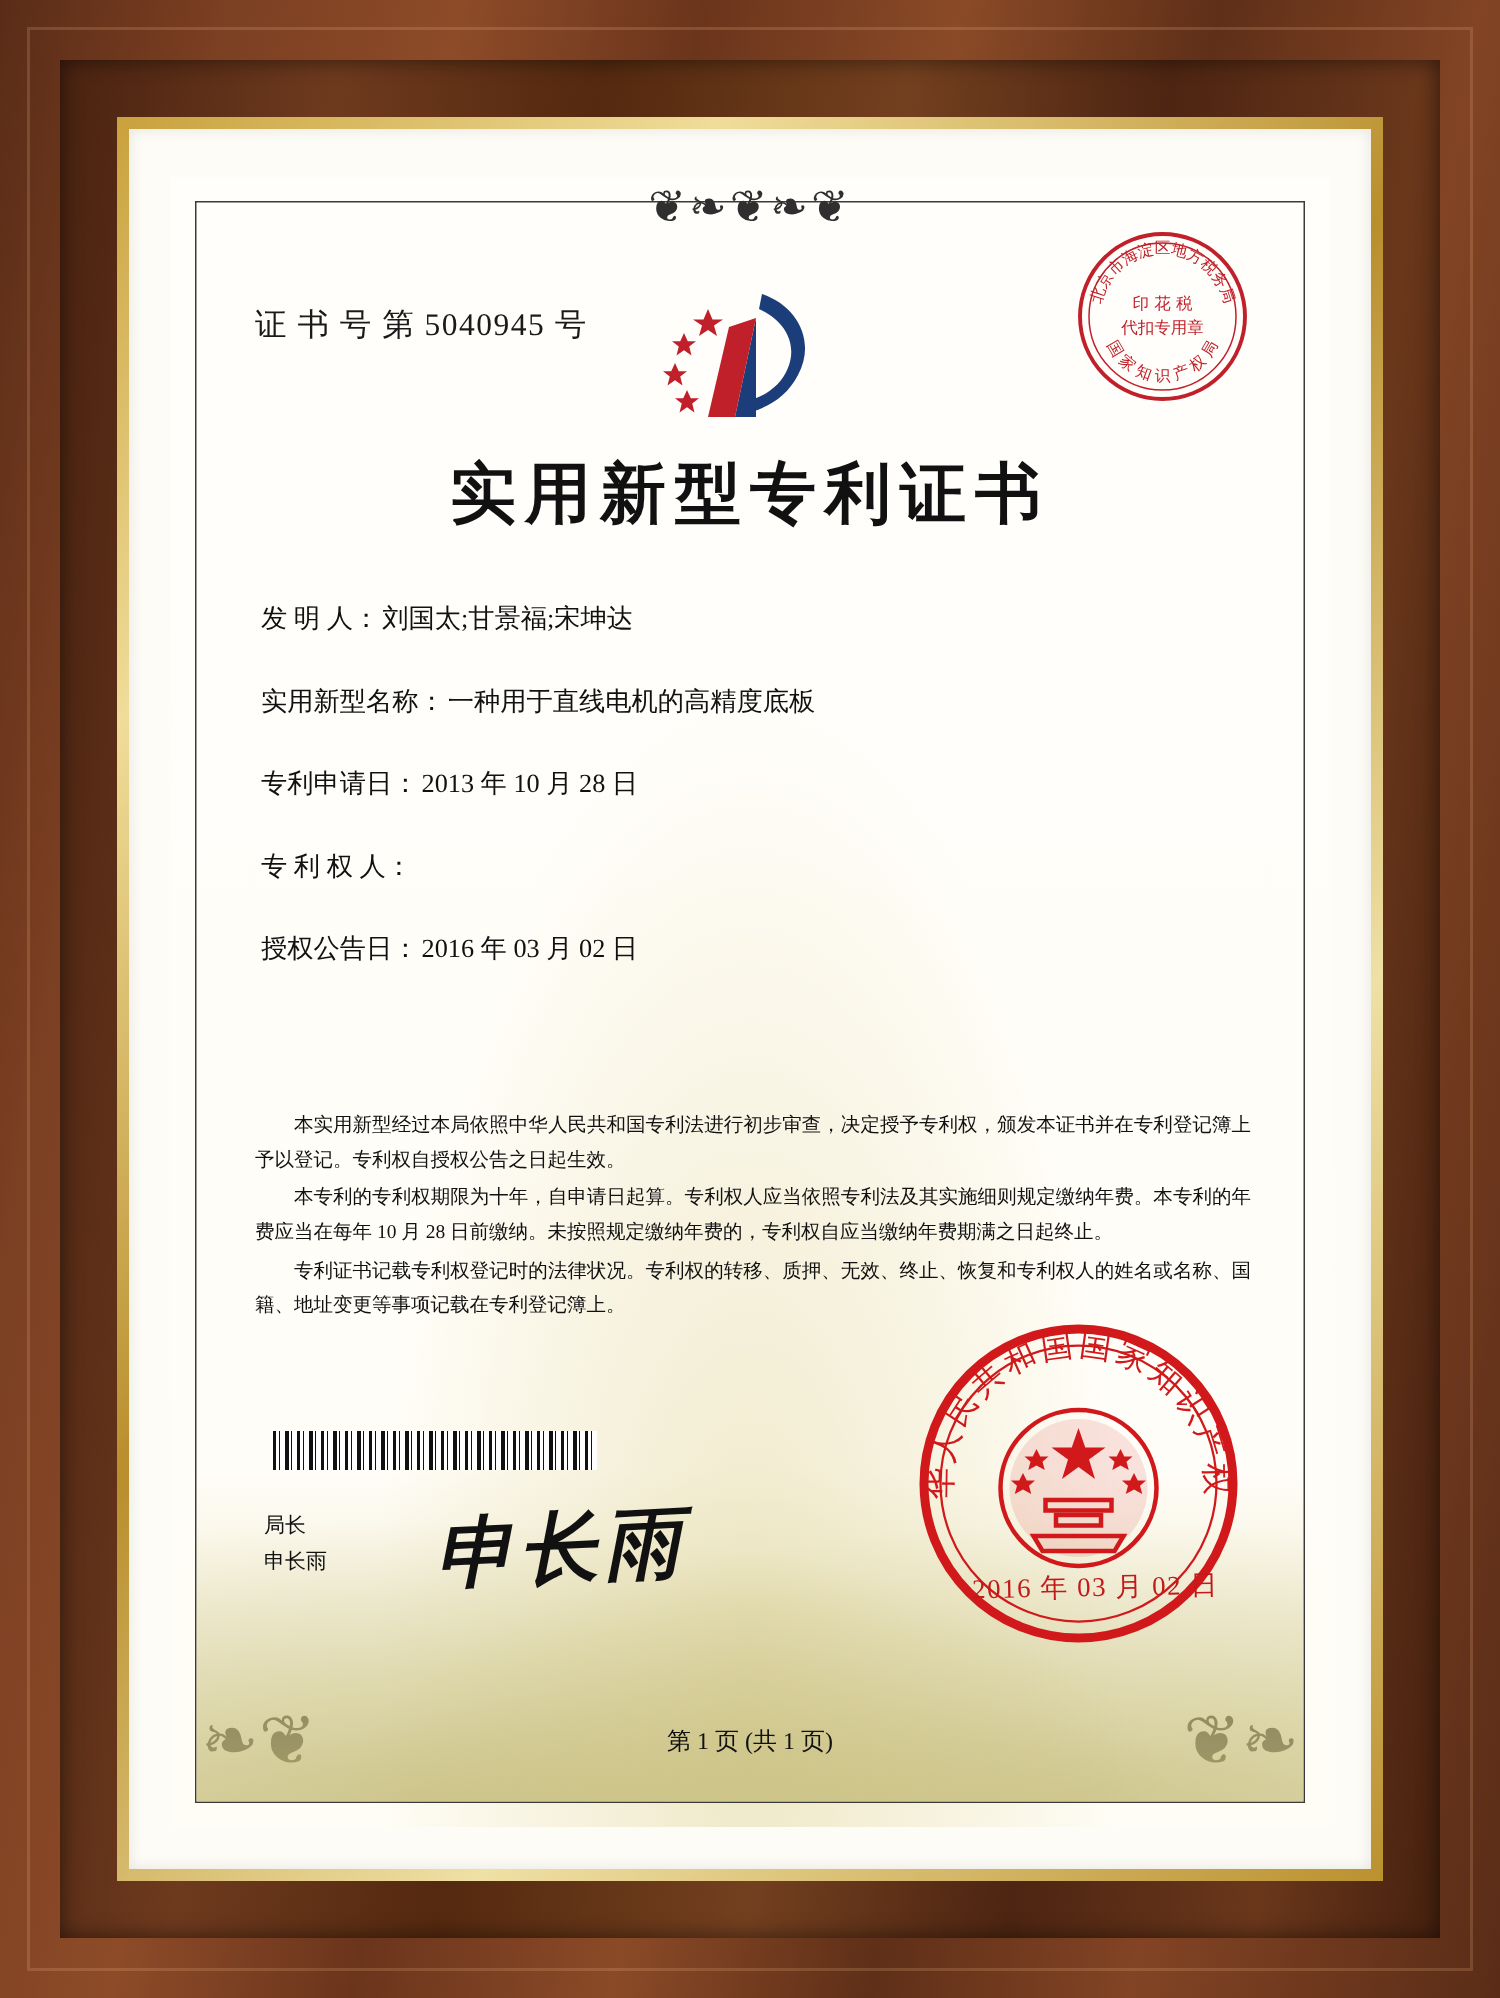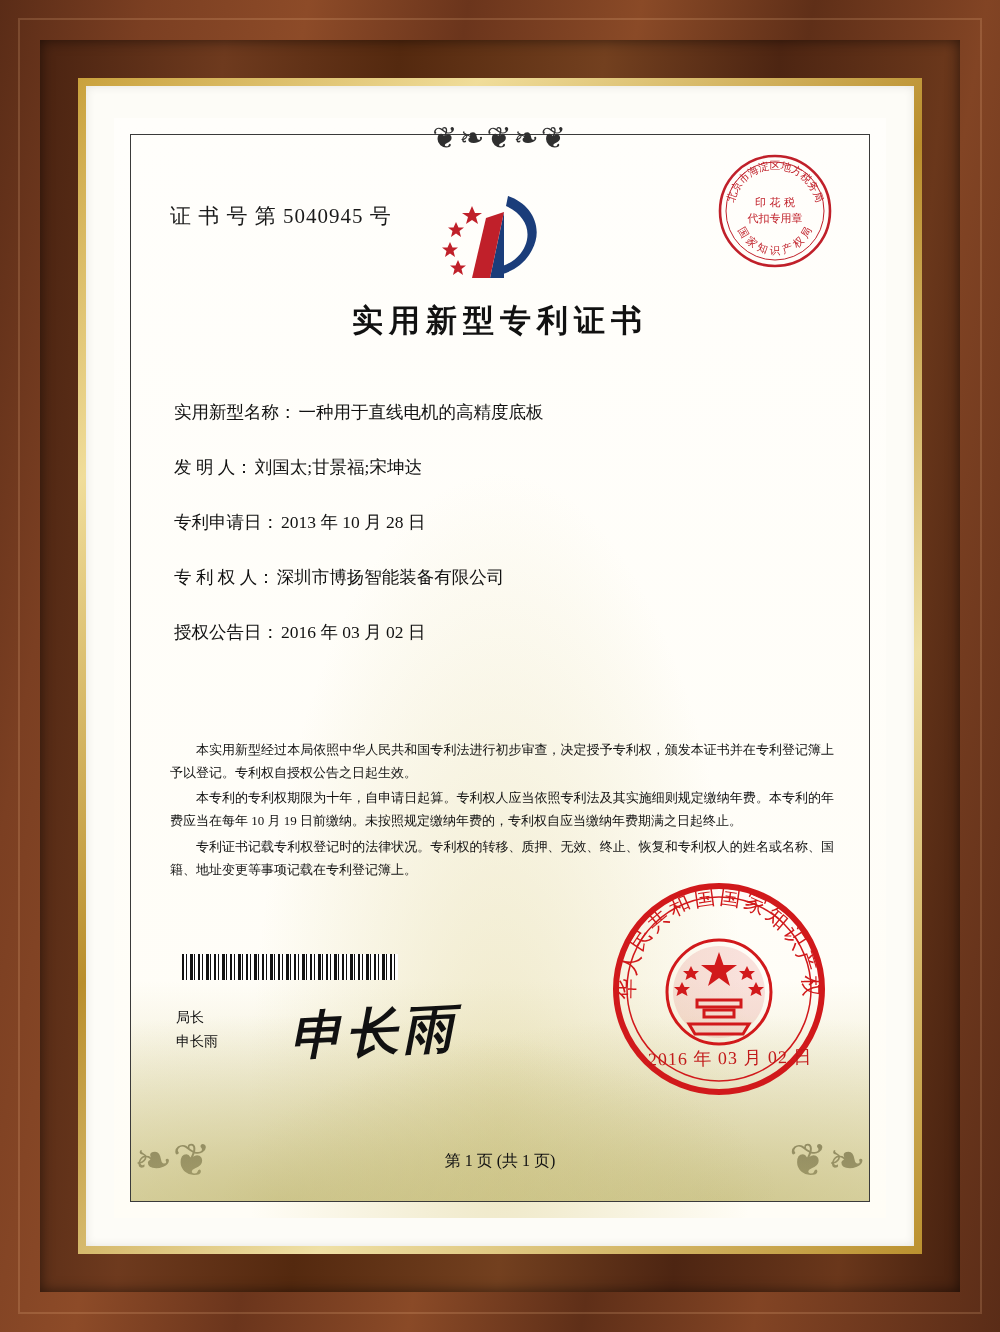--- a/index.html
+++ b/index.html
@@ -120,21 +120,21 @@
   .seal-top {
     position: absolute;
     right: 52px; top: 34px;
     width: 118px; height: 118px;
   }
 
   .title {
     position: absolute;
     left: 0; right: 0; top: 182px;
     text-align: center;
-    font-size: 31px;
+    font-size: 44px;
     font-weight: bold;
     letter-spacing: 6px;
     color: #111;
     font-family: "DejaVu Serif", "Liberation Serif", serif;
   }
 
   
   .fields {
     position: absolute;
     left: 60px; top: 282px;
@@ -268,44 +268,43 @@
         </text>
         <text x="59" y="54" font-size="11" fill="#c0202a" text-anchor="middle" font-family="DejaVu Sans, sans-serif">印 花 税</text>
         <text x="59" y="70" font-size="11" fill="#c0202a" text-anchor="middle" font-family="DejaVu Sans, sans-serif">代扣专用章</text>
       </svg>
     </div>
 
     <div class="title">实用新型专利证书</div>
 
     <div class="fields">
       <div class="field">
+        <span class="field-label">发  明  人：</span>
+        <span class="field-value">刘国太;甘景福;宋坤达</span>
+      </div>
+      <div class="field">
         <span class="field-label">实用新型名称：</span>
         <span class="field-value">一种用于直线电机的高精度底板</span>
       </div>
       <div class="field">
-        <span class="field-label">发  明  人：</span>
-        <span class="field-value">刘国太;甘景福;宋坤达</span>
-      </div>
-      <div class="field">
         <span class="field-label">专利申请日：</span>
         <span class="field-value">2013 年 10 月 28 日</span>
       </div>
       <div class="field">
         <span class="field-label">专 利 权 人：</span>
-        <span class="field-value">深圳市博扬智能装备有限公司</span>
       </div>
       <div class="field">
         <span class="field-label">授权公告日：</span>
         <span class="field-value">2016 年 03 月 02 日</span>
       </div>
     </div>
 
     <div class="body-text">
       <p>本实用新型经过本局依照中华人民共和国专利法进行初步审查，决定授予专利权，颁发本证书并在专利登记簿上予以登记。专利权自授权公告之日起生效。</p>
-      <p>本专利的专利权期限为十年，自申请日起算。专利权人应当依照专利法及其实施细则规定缴纳年费。本专利的年费应当在每年 10 月 19 日前缴纳。未按照规定缴纳年费的，专利权自应当缴纳年费期满之日起终止。</p>
+      <p>本专利的专利权期限为十年，自申请日起算。专利权人应当依照专利法及其实施细则规定缴纳年费。本专利的年费应当在每年 10 月 28 日前缴纳。未按照规定缴纳年费的，专利权自应当缴纳年费期满之日起终止。</p>
       <p>专利证书记载专利权登记时的法律状况。专利权的转移、质押、无效、终止、恢复和专利权人的姓名或名称、国籍、地址变更等事项记载在专利登记簿上。</p>
     </div>
 
     <div class="barcode"></div>
 
     <div class="sig-block">
       <div>局长</div>
       <div>申长雨</div>
     </div>
     <div class="sig-script">申长雨</div>

